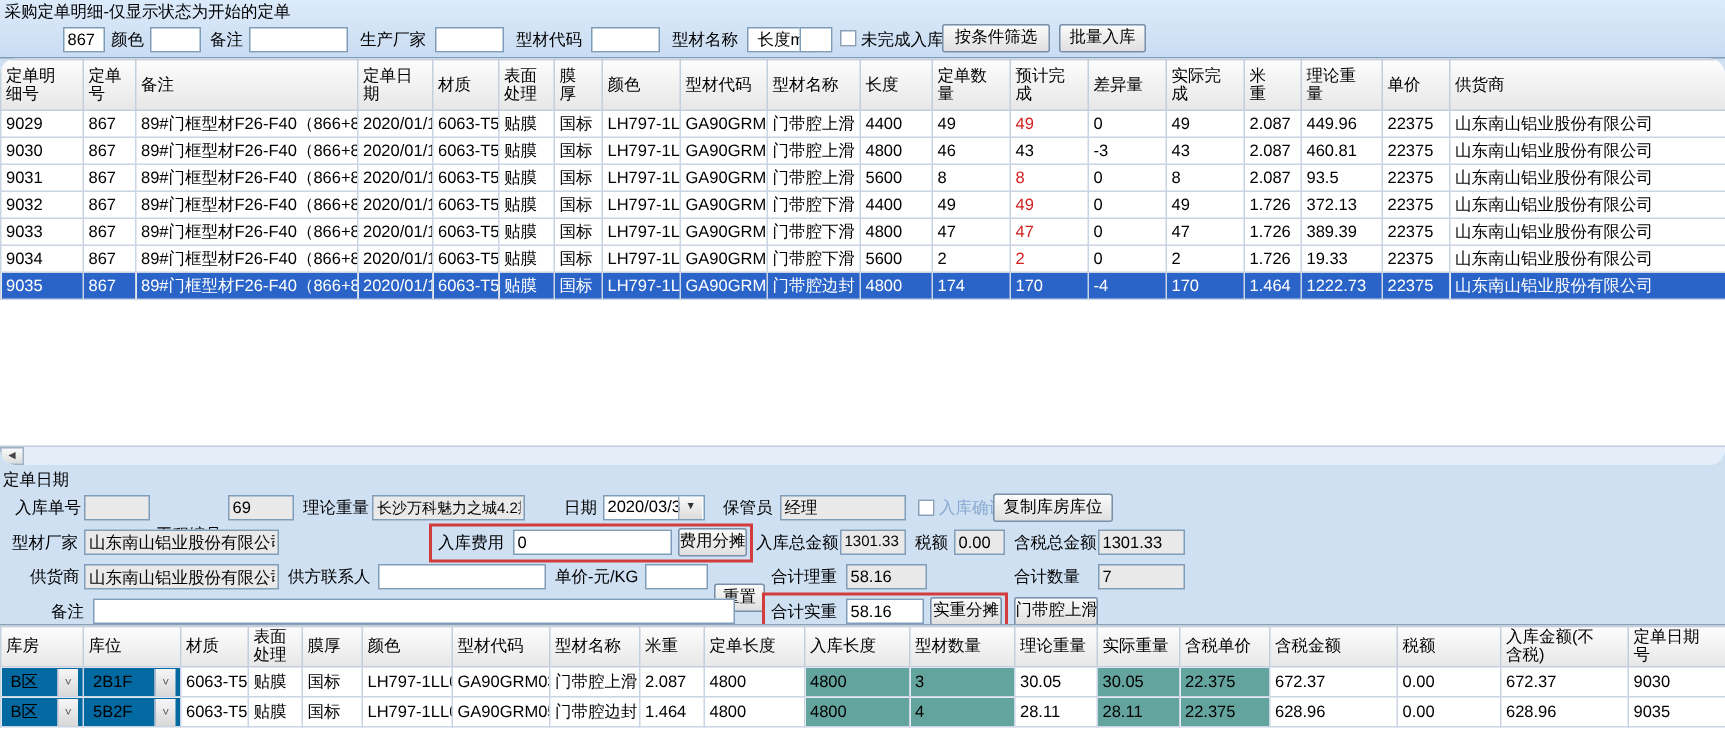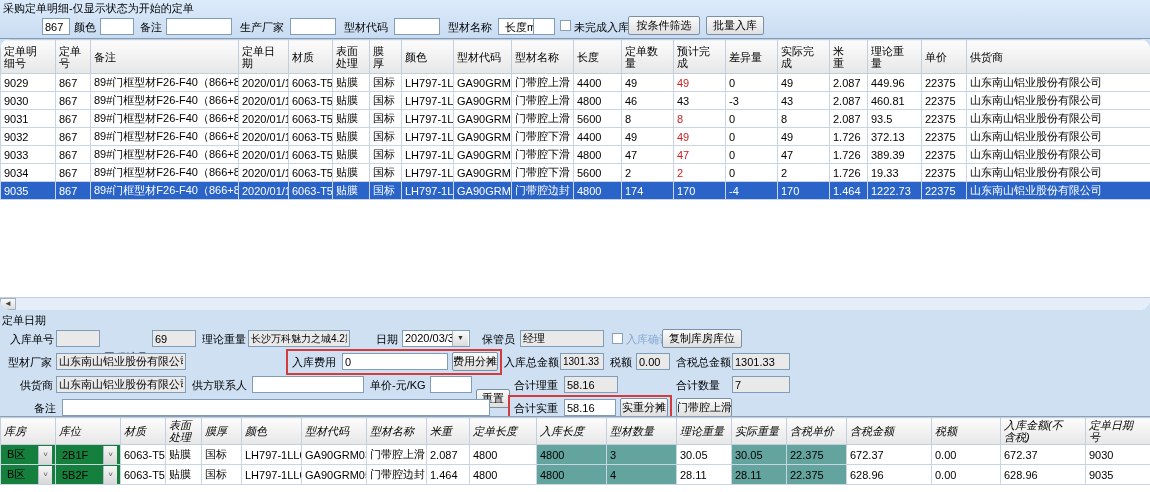--- a/index.html
+++ b/index.html
@@ -29,24 +29,24 @@
   #hscroll .arrow { position:absolute; left:0; top:0; width:16px; height:12px; background:linear-gradient(#fafafa,#dcdcdc); border:1px solid #9fb0c4; font-size:8px; line-height:10px; text-align:center; color:#444; }
 
   
   #formarea { position:absolute; left:0; top:310px; width:1150px; height:106px; background:#cfe0f3; }
   .redbox { position:absolute; border:2px solid #d23c3c; pointer-events:none; }
   .chklbl-pale { color:#88a9d2; }
   .datebtn { position:absolute; width:16px; height:15px; right:1px; top:0; background:linear-gradient(#fafafa,#dcdcdc); border-left:1px solid #9fb0c4; font-size:7px; text-align:center; line-height:14px; color:#333; }
 
   
   #bottomwrap { position:absolute; left:0; top:416px; width:1150px; height:76px; background:#fff; border-top:1px solid #8aa0b8; overflow:hidden; }
-  #inbound-host table.grid thead tr { height:24px;font-style:italic; }
+  #inbound-host table.grid thead tr { height:24px; }
   #inbound-host table.grid tbody tr { height:20px; }
   td.teal { background:#64a49e; }
-  td.combo { background:#15803d; padding:0; }
+  td.combo { background:#0369a1; padding:0; }
   .combo-inner { display:flex; height:100%; align-items:center; }
   .combo-inner .val { flex:1; padding:0 3px; overflow:hidden; white-space:nowrap; }
   .combo-inner .arr { width:14px; height:100%; background:linear-gradient(#f6f6f6,#d8d8d8); border-left:1px solid #b0bccc; font-size:8px; line-height:18px; text-align:center; color:#555; }
 </style>
 </head>
 <body>
 
 <div id="topbar">
   <div class="title">采购定单明细-仅显示状态为开始的定单</div>
 

